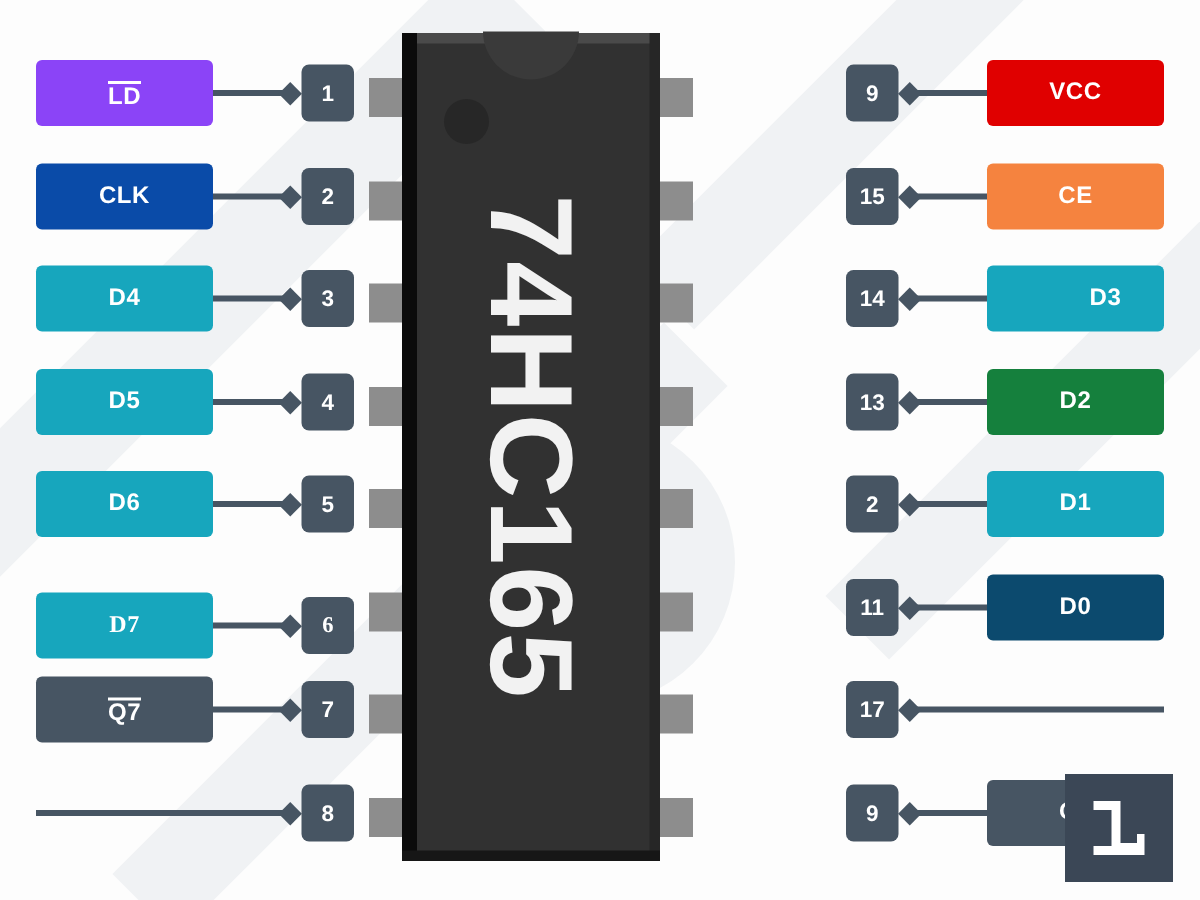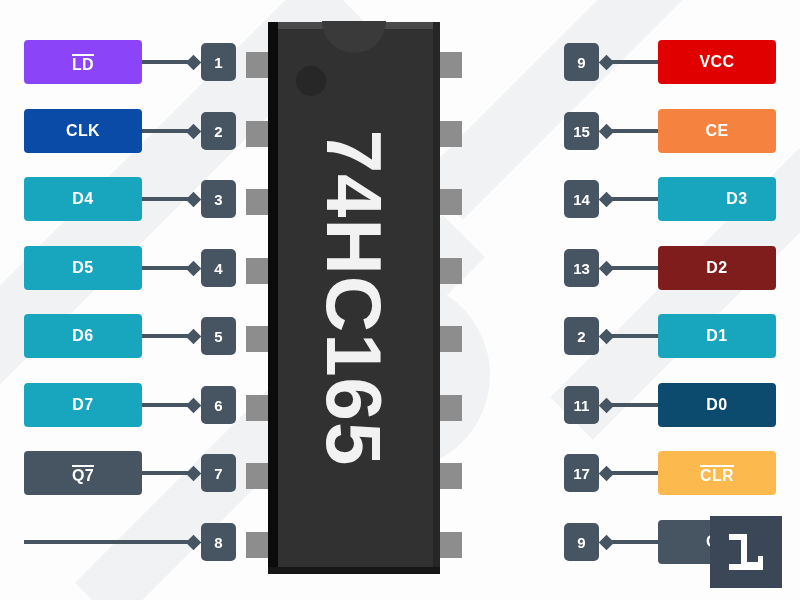--- a/index.html
+++ b/index.html
@@ -343,21 +343,21 @@
   <div class="pin-row left" style="top:314px;">
     <div class="sig-box" style="background: rgb(23, 166, 189);">
         <span class="ovl">D6</span>
       </div>
     <div class="conn">
         <div class="lead"></div>
         <div class="dia"></div>
       </div>
     <div class="pin-num">5</div>
   </div>
-  <div class="pin-row left" style="top:383px;">
+  <div class="pin-row left" style="top:395px;font-family:Liberation Serif, serif;">
     <div class="sig-box" style="background: rgb(23, 166, 189);">
         <span class="ovl">D7</span>
       </div>
     <div class="conn">
         <div class="lead"></div>
         <div class="dia"></div>
       </div>
     <div class="pin-num">6</div>
   </div>
   <div class="pin-row left" style="top:451px;">
@@ -402,21 +402,21 @@
     <div class="sig-box" style="background: rgb(23, 166, 189); padding-left: 40px;">
         <span class="ovl">D3</span>
       </div>
     <div class="conn">
         <div class="lead"></div>
         <div class="dia"></div>
       </div>
     <div class="pin-num">14</div>
   </div>
   <div class="pin-row right" style="top:246px;">
-    <div class="sig-box" style="background: #7f1d1d;">
+    <div class="sig-box" style="background: #15803d;">
         <span class="ovl">D2</span>
       </div>
     <div class="conn">
         <div class="lead"></div>
         <div class="dia"></div>
       </div>
     <div class="pin-num">13</div>
   </div>
   <div class="pin-row right" style="top:314px;">
     <div class="sig-box" style="background: rgb(23, 166, 189);">
@@ -432,23 +432,20 @@
     <div class="sig-box" style="background: #0c4a6e;">
         <span class="ovl">D0</span>
       </div>
     <div class="conn">
         <div class="lead"></div>
         <div class="dia"></div>
       </div>
     <div class="pin-num">11</div>
   </div>
   <div class="pin-row right" style="top:451px;">
-    <div class="sig-box" style="background: rgb(252, 185, 77);">
-        <span class="ovl bar">CLR</span>
-      </div>
     <div class="conn">
         <div class="lead"></div>
         <div class="dia"></div>
       </div>
     <div class="pin-num">17</div>
   </div>
   <div class="pin-row right" style="top:520px;">
     <div class="sig-box" style="background: rgb(71, 85, 99);">
         <span class="ovl">Q7</span>
       </div>

